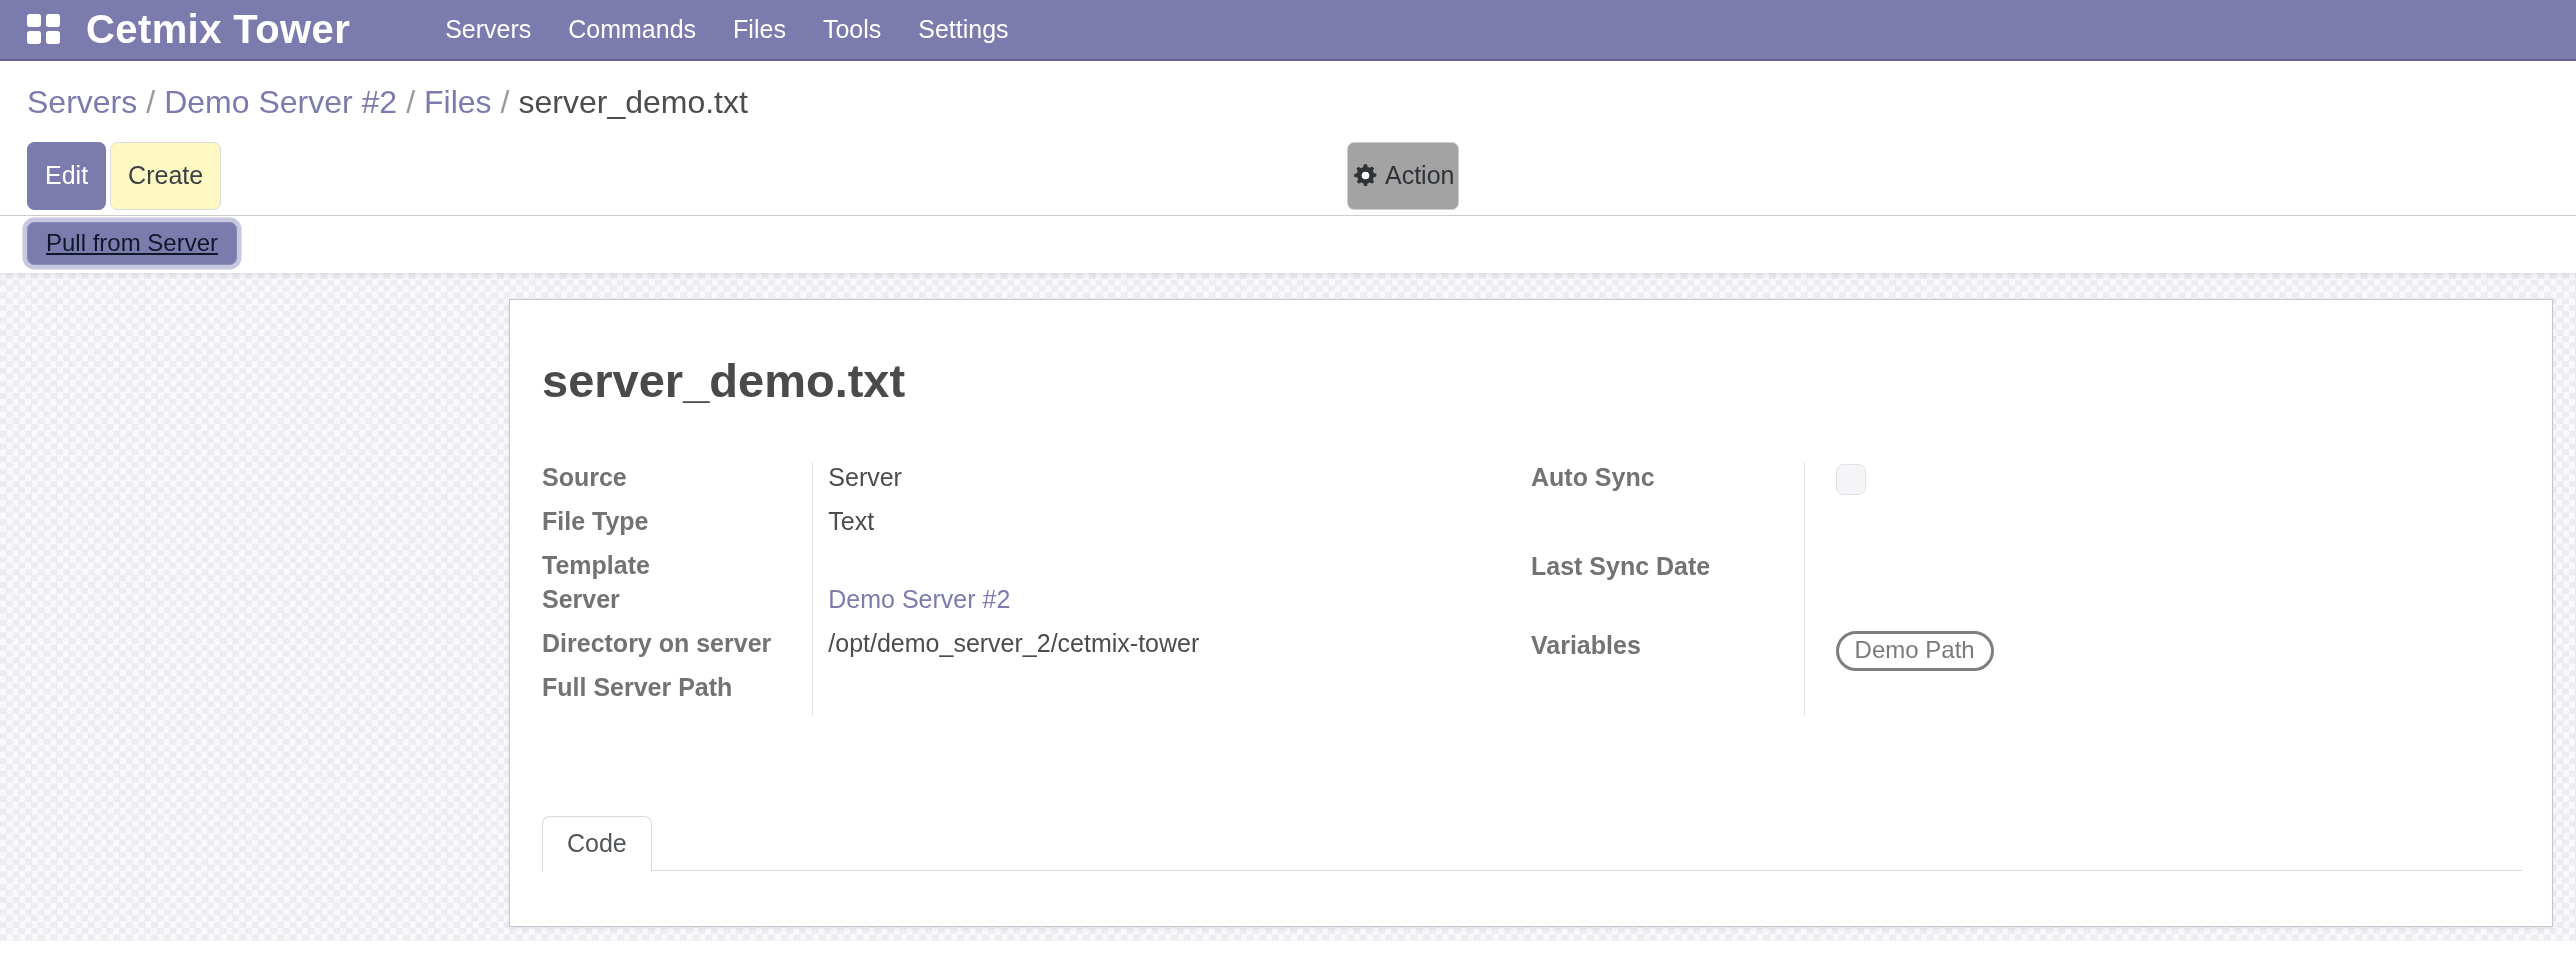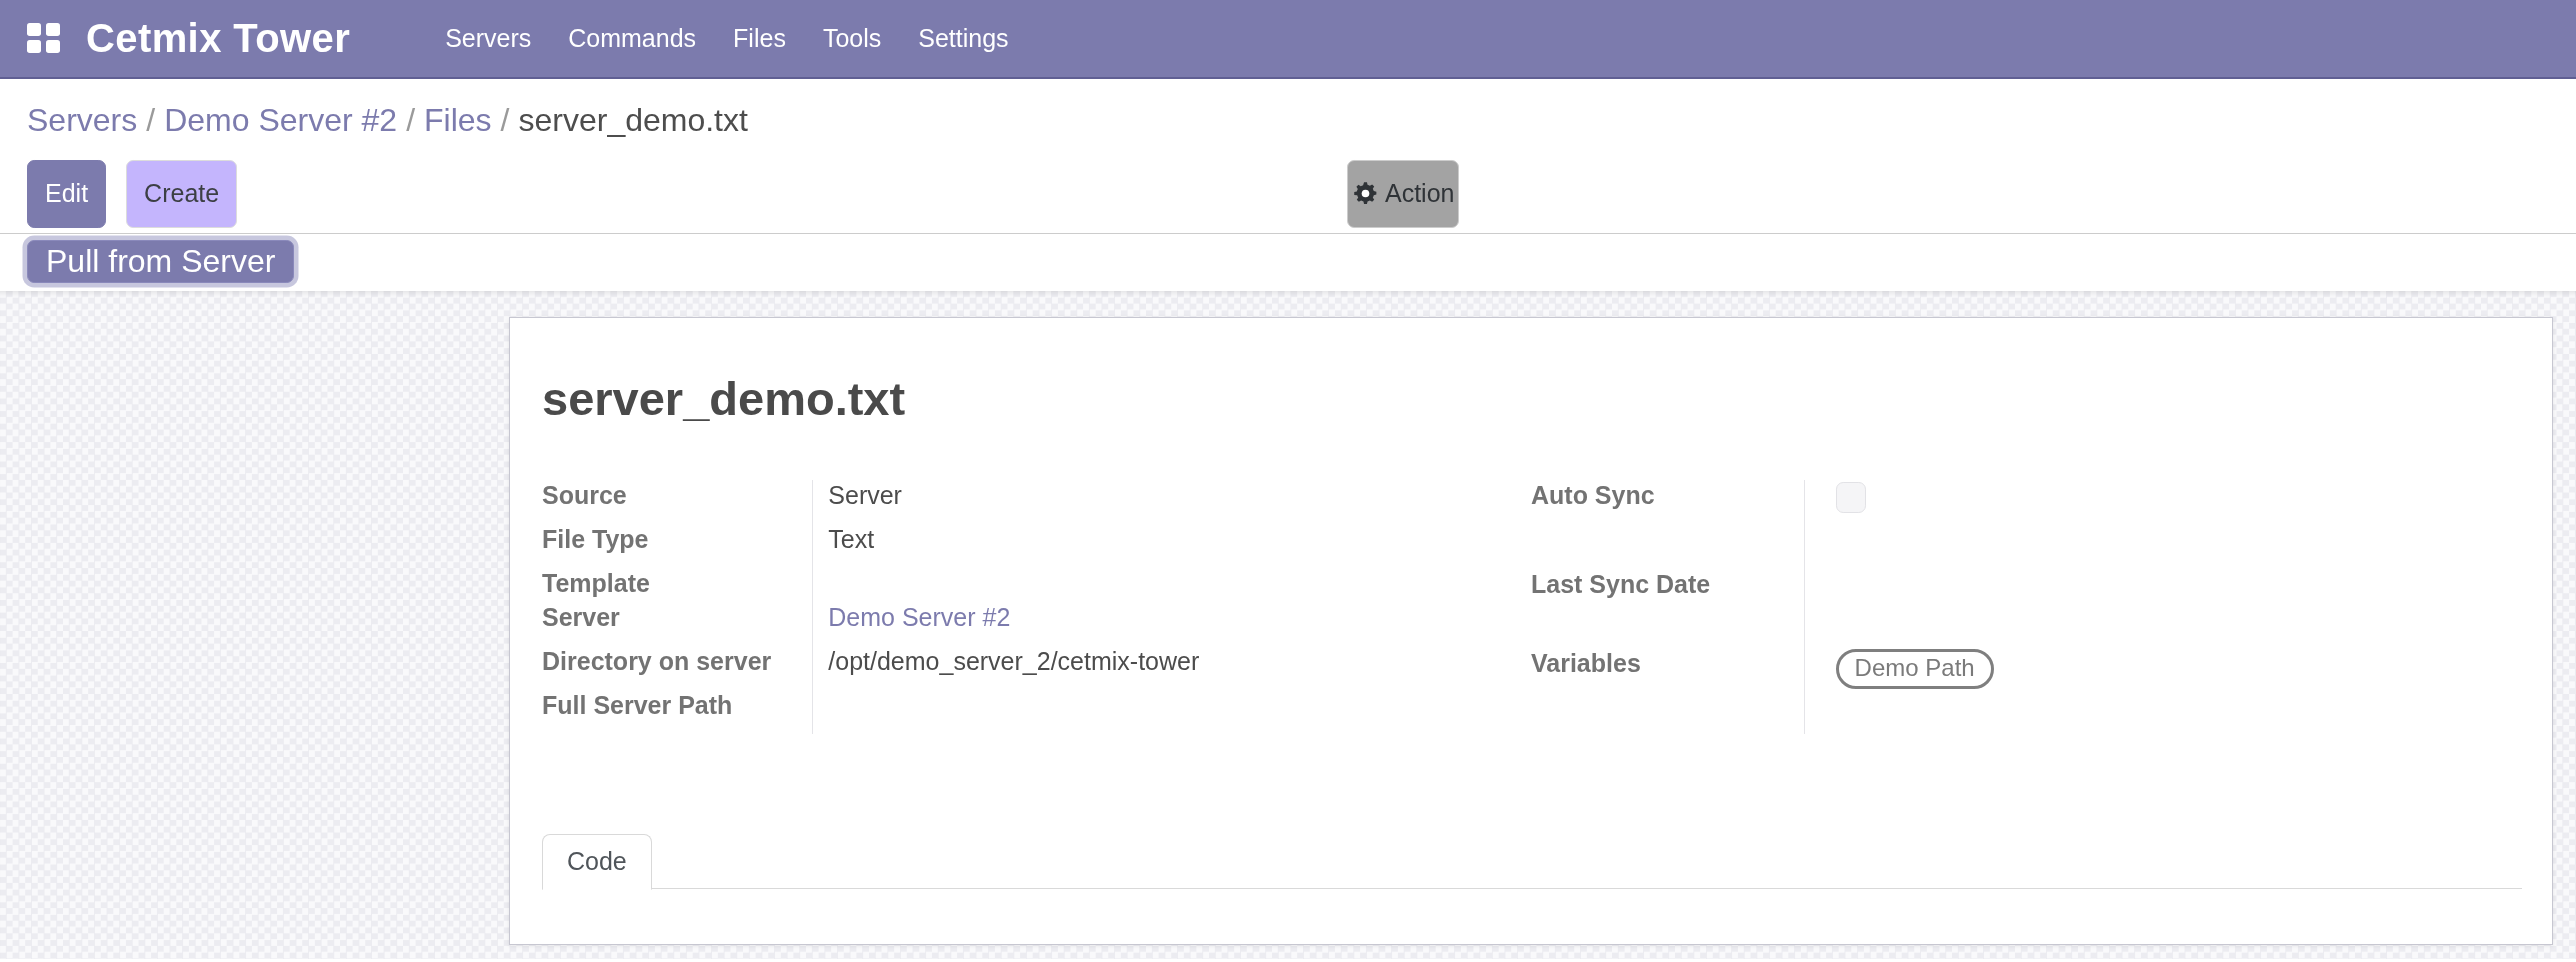--- a/index.html
+++ b/index.html
@@ -4,21 +4,21 @@
 <style>
   * { margin:0; padding:0; box-sizing:border-box; }
   html,body { width:2576px; height:962px; overflow:hidden; }
   body {
     font-family:"Liberation Sans","DejaVu Sans",sans-serif;
     color:#4c4c4c; background:#fff;
   }
 
   
   .navbar {
-    height:79px; background:#7c7bad; border-bottom:2.7px solid #605f93;
+    height:61px; background:#7c7bad; border-bottom:2.7px solid #605f93;
     display:flex; align-items:center; padding:0 27px;
   }
   .apps-btn {
     width:34px; height:30.5px; display:grid;
     grid-template-columns:14.4px 14.4px; grid-template-rows:12.6px 12.6px;
     gap:4.5px; cursor:pointer;
   }
   .apps-btn span { background:#fff; border-radius:2.7px; }
   .brand {
     color:#fff; font-size:40px; font-weight:700; margin-left:25px;
@@ -38,36 +38,37 @@
   .btn-row {
     position:relative; height:56px; margin:0 0 17px 0; padding-left:27px;
     background:#fff;
   }
   .btn {
     display:inline-flex; align-items:center; justify-content:center;
     height:68px; font-size:25px; border-radius:7.2px; cursor:pointer;
     vertical-align:top; white-space:nowrap;text-align:right;
   }
   .btn-primary { background:#7c7bad; color:#fff; border:1.8px solid #7c7bad; padding:0 17px; }
-  .btn-secondary { background:#c4b5fd; color:#3c3f44; border:1.8px solid #dcdcdc; padding:16px 17px; margin-left:16px; }
+  .btn-secondary { background:#fef9c3; color:#3c3f44; border:1.8px solid #dcdcdc; padding:16px 17px; margin-left:0; }
   .btn-action {
     position:absolute; left:1347px; top:0;
     background:#a3a3a3; color:#2f3337; border:1.8px solid #ccc; border-radius:7.2px;
     padding:0 4px; gap:6px;
   }
   .btn-action svg { display:block; }
   .row-sep { border-bottom:1.8px solid #ccc; }
 
   
   .pull-row { height:57px; background:#fff; padding:6.3px 0 0 27px; }
   .btn-pull {
-    height:43px; background:#7c7bad; color:#ffffff; border:1.8px solid #8a89bb;
-    border-radius:7.2px; padding:0 18px; font-size:32px;
+    height:43px; background:#7c7bad; color:#0f172a; border:1.8px solid #8a89bb;
+    border-radius:7.2px; padding:0 18px; font-size:24px;
     box-shadow:0 0 0 4.5px #c7c7de; display:inline-flex; align-items:center;
     cursor:pointer;
+    text-decoration:underline;
   }
 
   
   .content {
     height:668px; position:relative;
     background-color:#fff;
     background-image:conic-gradient(#ececf1 25%, #f9f9fb 0 50%, #ececf1 0 75%, #f9f9fb 0);
     background-size:12.6px 12.6px;
     box-shadow:inset 0 6.3px 6.3px -5.4px rgba(0,0,0,.12);
   }

